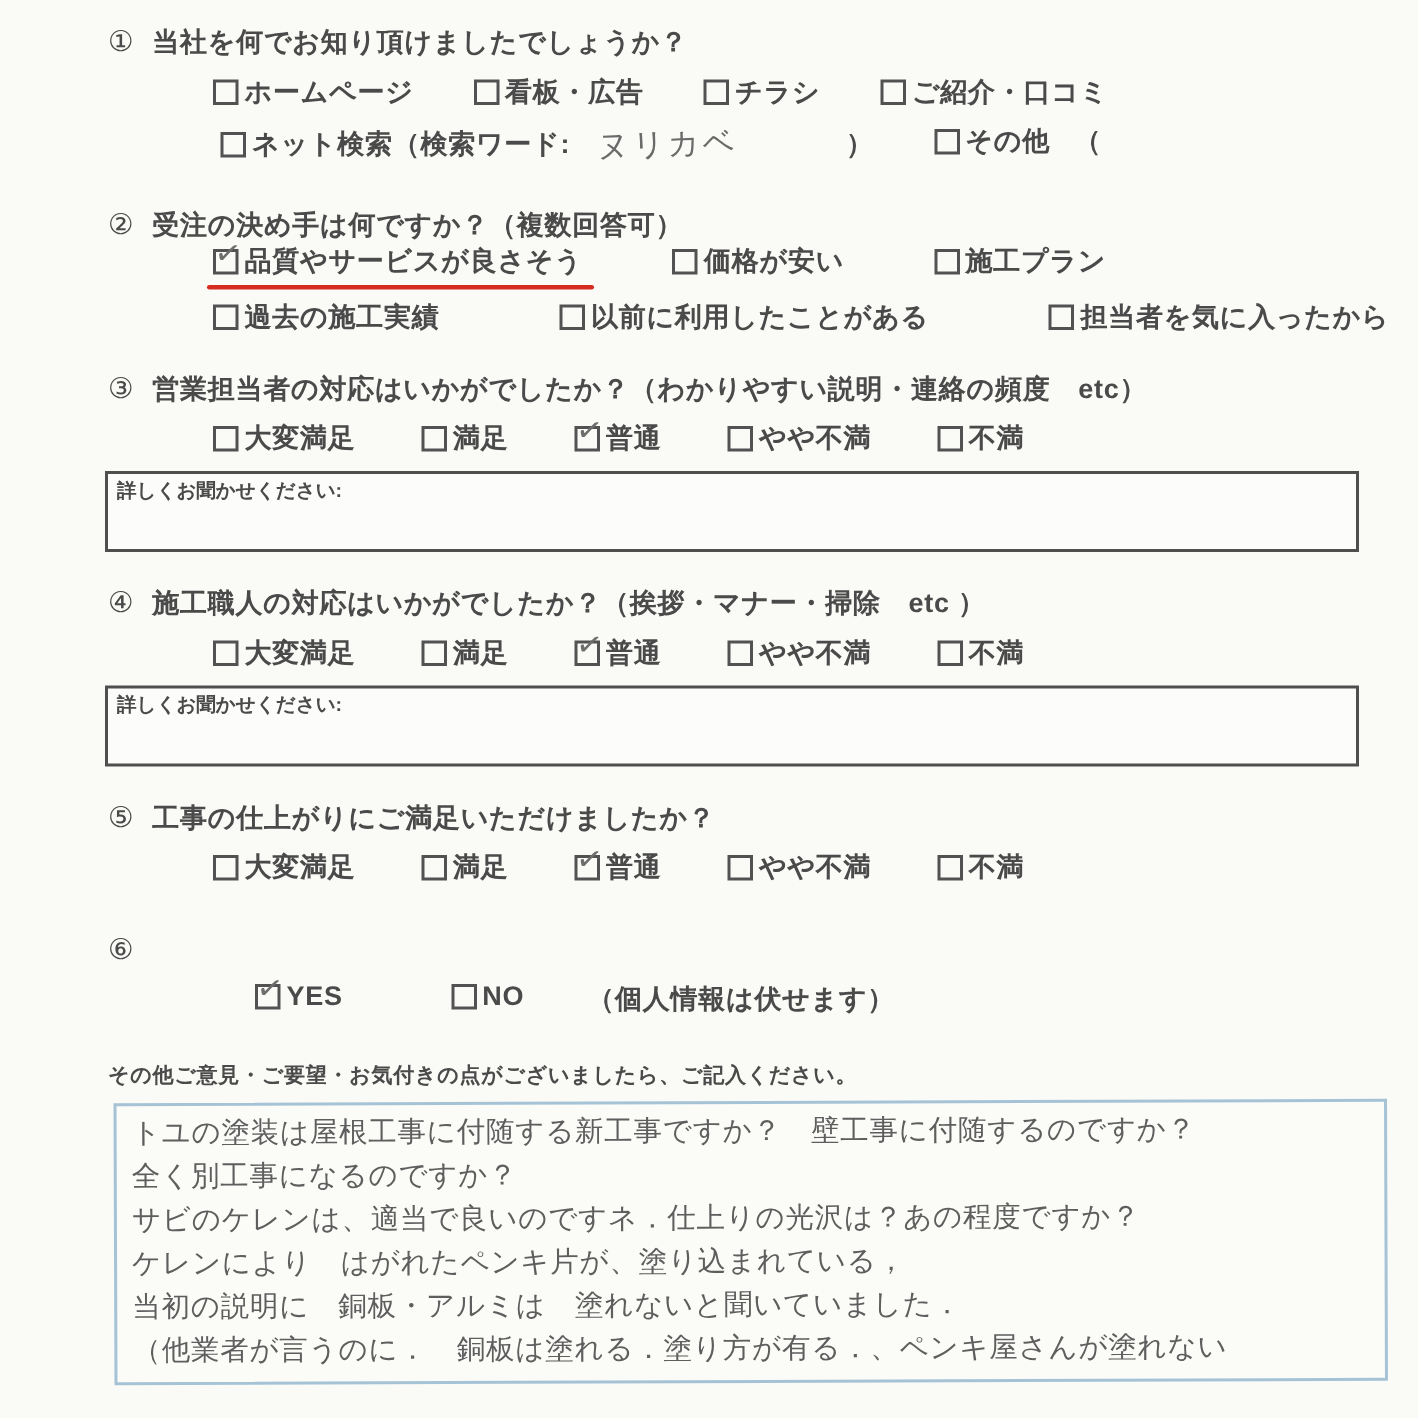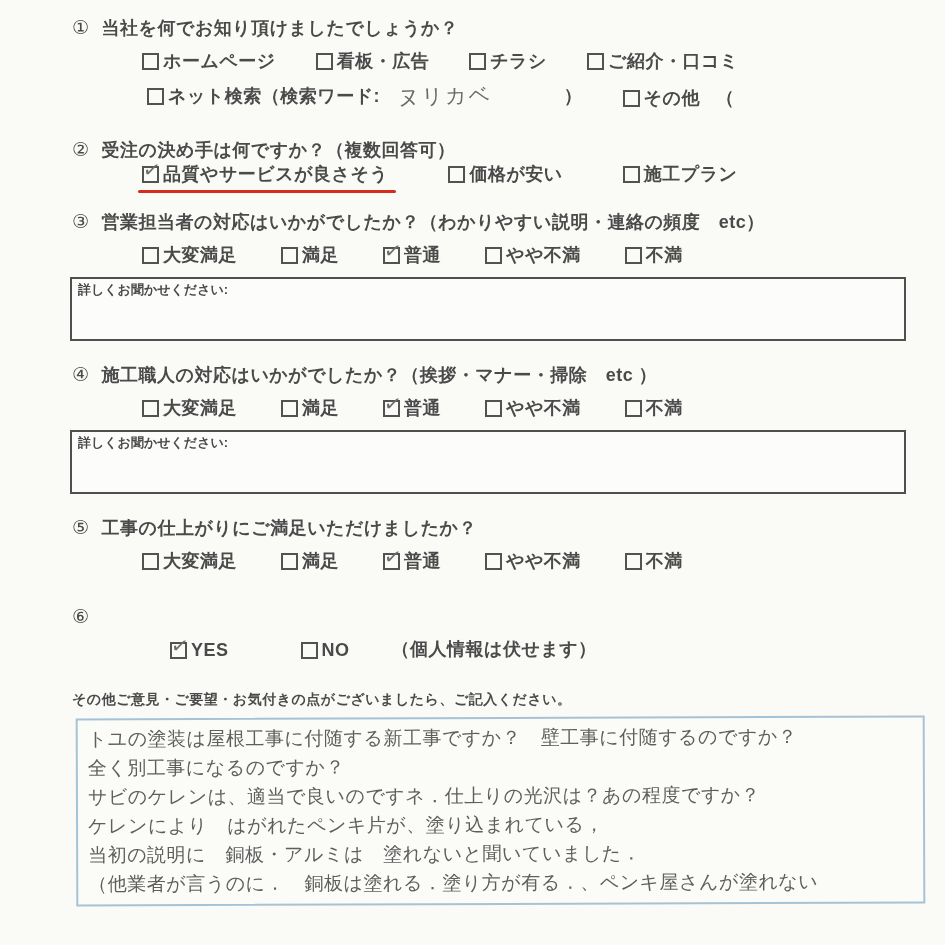--- a/index.html
+++ b/index.html
@@ -9,21 +9,21 @@
     font-family:"Liberation Sans","DejaVu Sans",sans-serif;
     color:#4a4a4a;
     overflow:hidden;
   }
   .sheet { position:relative; width:945px; height:945px; box-sizing:border-box; padding:16px 0 0 72px; }
 
   .q { margin-bottom:26px; }
   .q-title { display:flex; gap:12px; font-size:18px; font-weight:700; letter-spacing:.5px; align-items:baseline; }
   .q-num { font-size:19px; font-weight:400; flex:none; }
 
-  .opts { display:flex; align-items:flex-end; margin:9px 0 0 28px;padding-left:42px; }
+  .opts { display:flex; align-items:flex-start; margin:9px 0 0 28px;padding-left:42px; }
   .opt { display:inline-flex; align-items:center; font-size:18px; font-weight:700; letter-spacing:.5px; white-space:nowrap; cursor:default; }
 
   .cb {
     width:13px; height:13px; flex:none;
     border:2px solid #525252;
     display:inline-block; position:relative;
     margin-right:4px; background:transparent;
   }
   .cb.checked::after {
     content:"✓";
@@ -34,21 +34,21 @@
   }
 
   .underlined { position:relative; }
   .underlined::after {
     content:""; position:absolute; left:-4px; bottom:-7px;
     width:calc(100% + 12px); height:3px;
     background:#d62b1f; border-radius:2px;
   }
 
   .cbox {
-    width:836px; height:64px; margin:10px 0 0 -2px;
+    width:836px; height:54px; margin:10px 0 0 -2px;
     border:2px solid #4f4f4f; box-sizing:border-box;
     padding:2px 6px; background:#fcfcfa;
   }
   .cbox-label { font-size:13px; font-weight:700; }
 
   .hand-inline {
     font-size:21px; color:#6a6a6a; font-weight:400;
     display:inline-block; transform:rotate(-2deg);
     letter-spacing:2px;
   }
@@ -124,20 +124,34 @@
         <span class="cb checked"></span>
         <span>品質やサービスが良さそう</span>
       </span>
       <span class="opt">
         <span class="cb"></span>
         <span>価格が安い</span>
       </span>
       <span class="opt">
         <span class="cb"></span>
         <span>施工プラン</span>
+      </span>
+    </div>
+    <div class="opts" style="gap:80px; margin-top:13px">
+      <span class="opt">
+        <span class="cb"></span>
+        <span>過去の施工実績</span>
+      </span>
+      <span class="opt">
+        <span class="cb"></span>
+        <span>以前に利用したことがある</span>
+      </span>
+      <span class="opt">
+        <span class="cb"></span>
+        <span>担当者を気に入ったから</span>
       </span>
     </div>
   </div>
 
   <div class="q" style="margin-bottom:22px">
     <div class="q-title">
       <span class="q-num">③</span>
       <span>営業担当者の対応はいかがでしたか？（わかりやすい説明・連絡の頻度　etc）</span>
     </div>
     <div class="opts" style="gap:44px">

